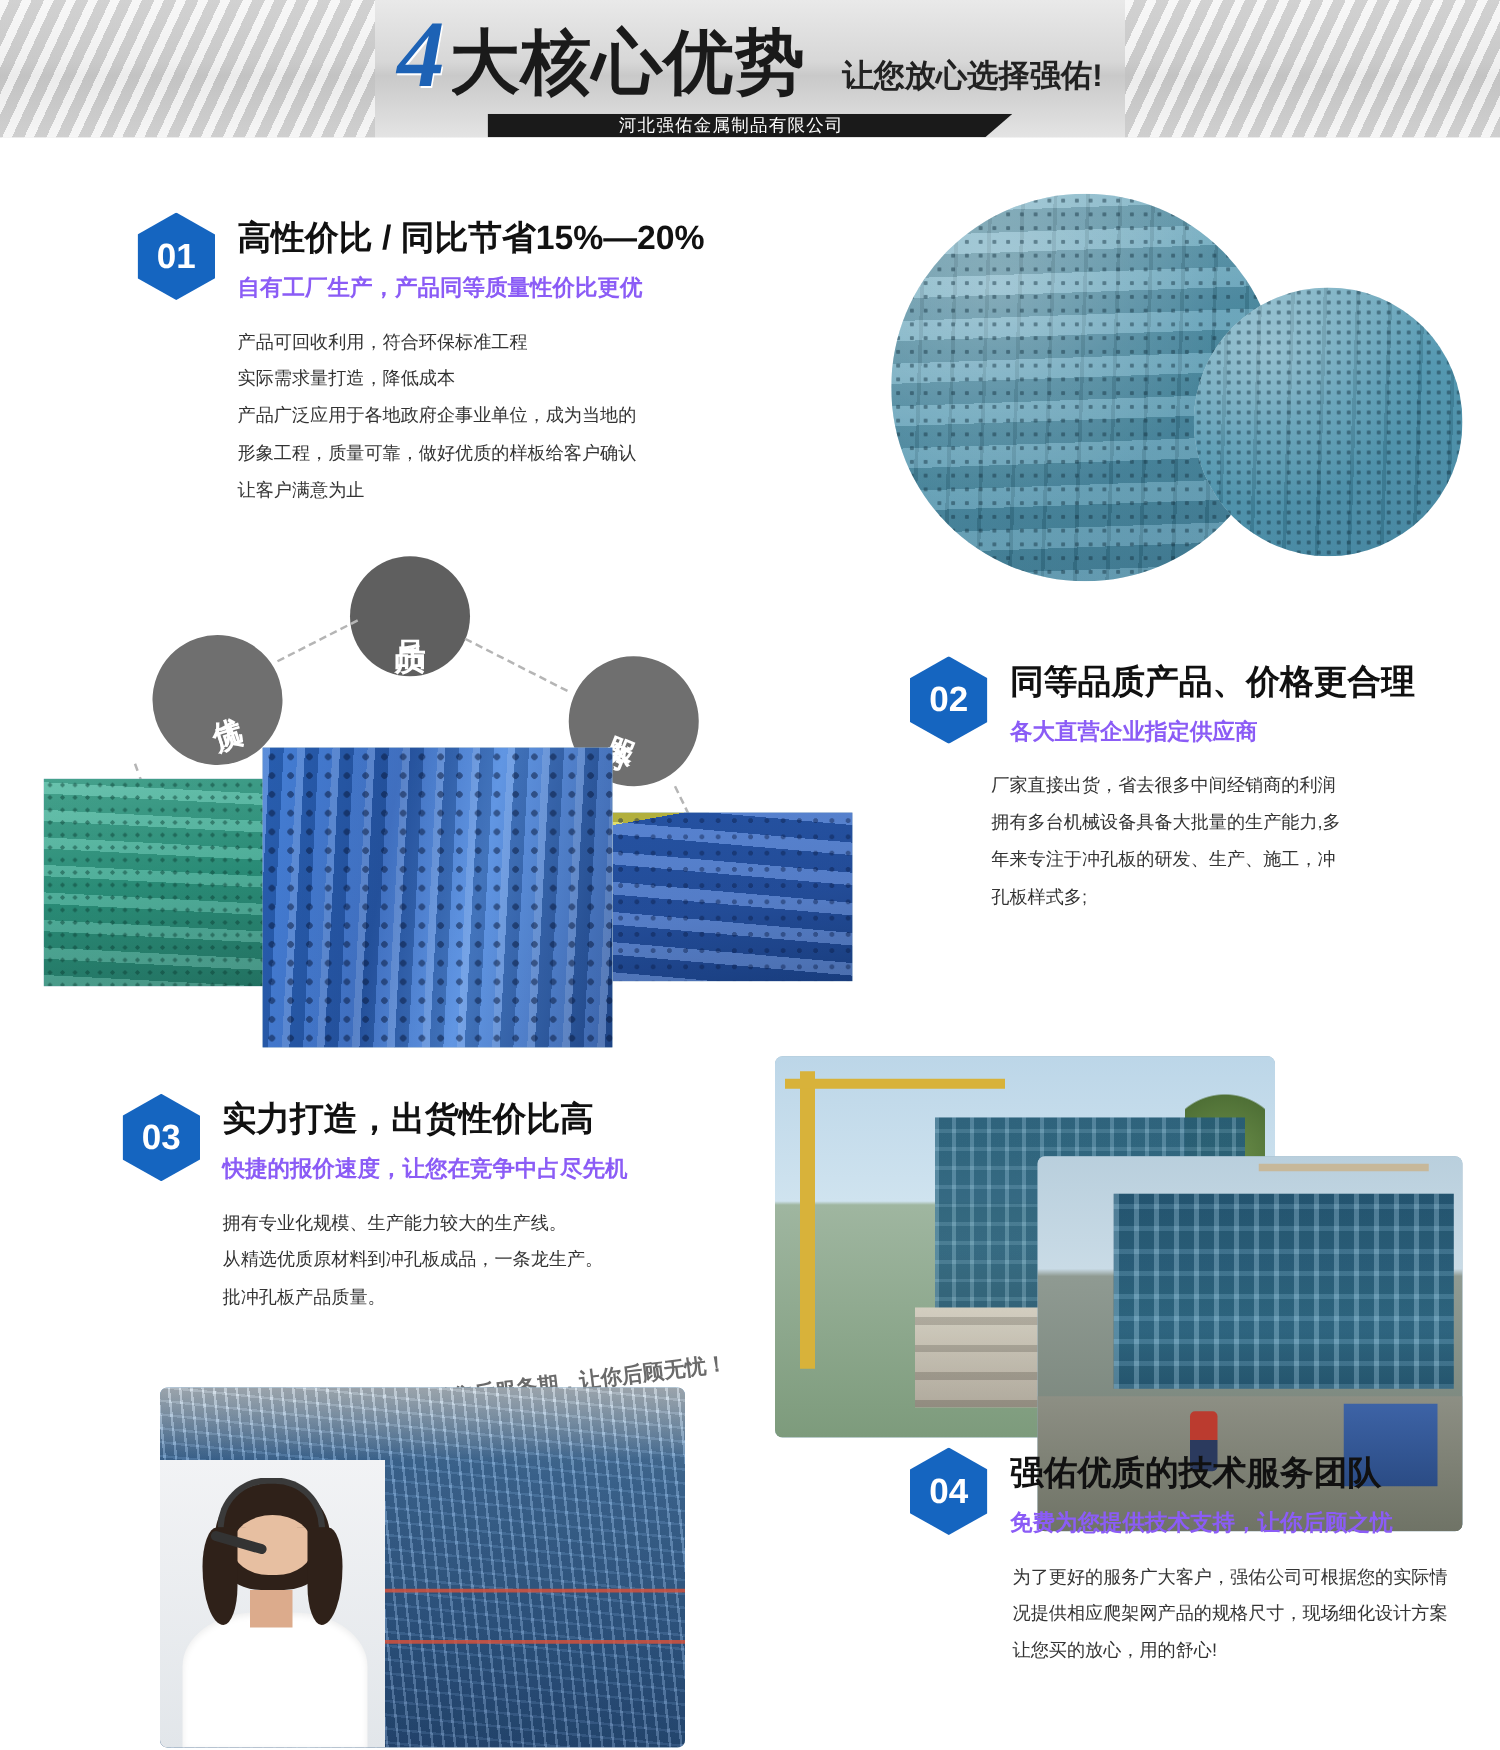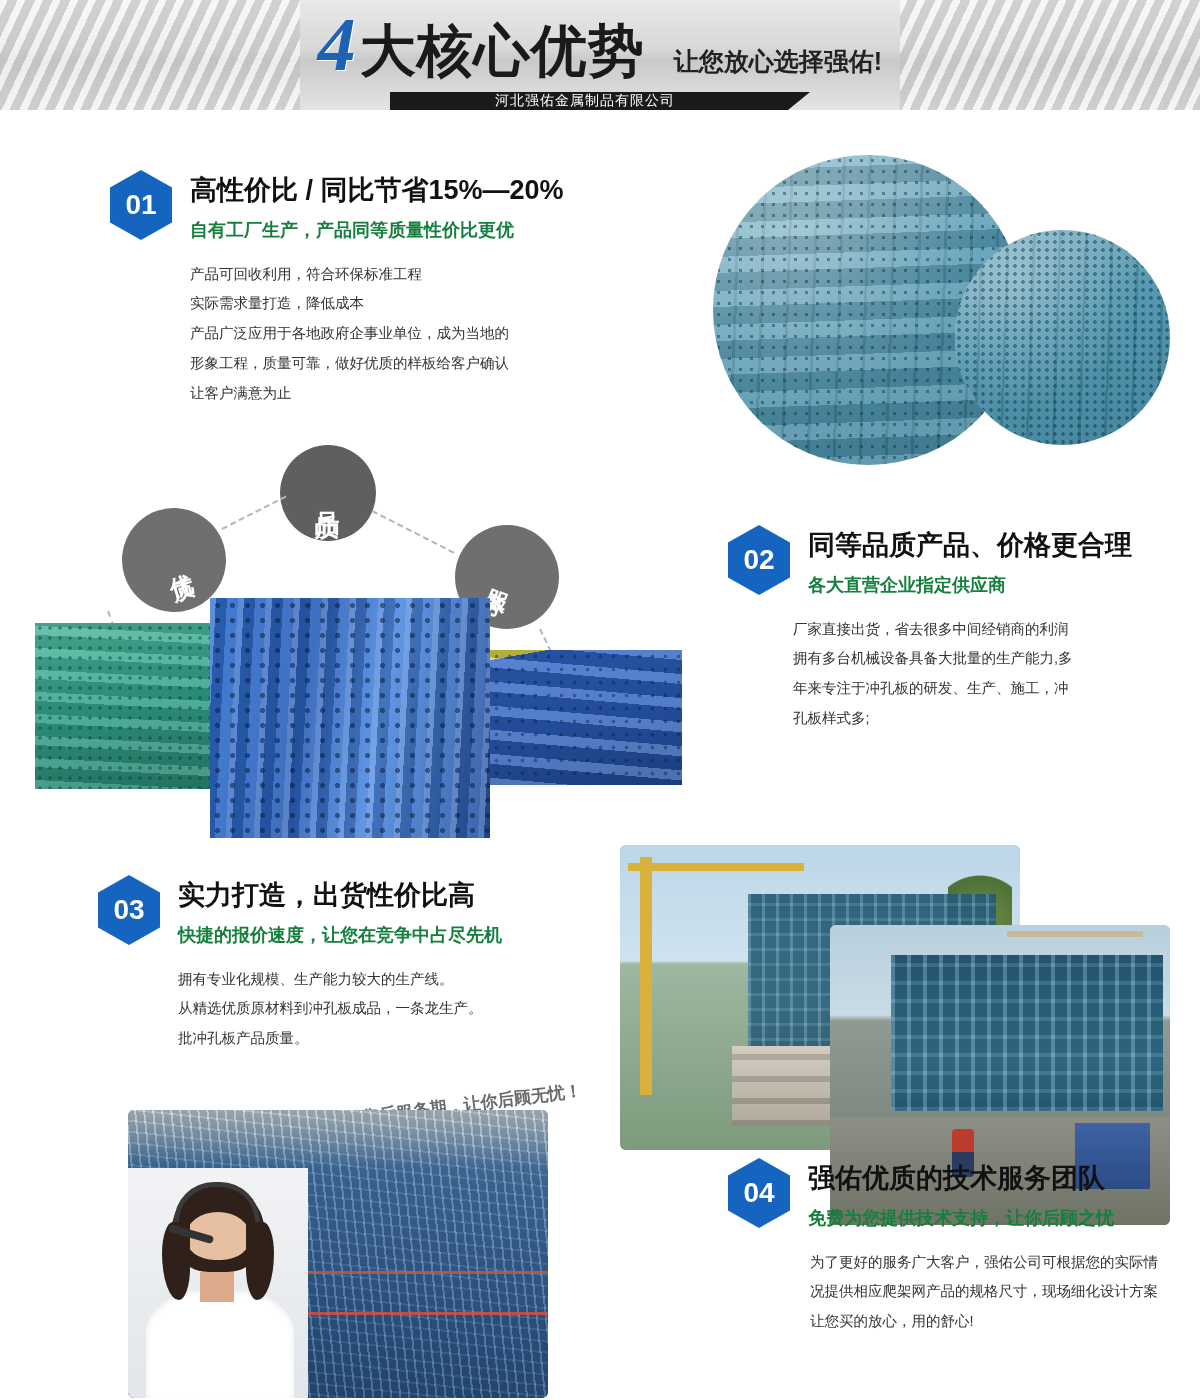--- a/index.html
+++ b/index.html
@@ -119,21 +119,21 @@
   .feat-title {
     font-size: 27px;
     font-weight: bold;
     color: #111111;
     line-height: 1.25;
     white-space: nowrap;
   }
   .feat-subtitle {
     font-size: 18px;
     font-weight: bold;
-    color: #15803d;
+    color: #8b5cf6;
     margin-top: 10px;
     white-space: nowrap;
   }
   .feat-body {
     margin-top: 18px;
     font-size: 14.5px;
     color: #333333;
     line-height: 2.05;
   }
   .feat-body div { white-space: nowrap; }

